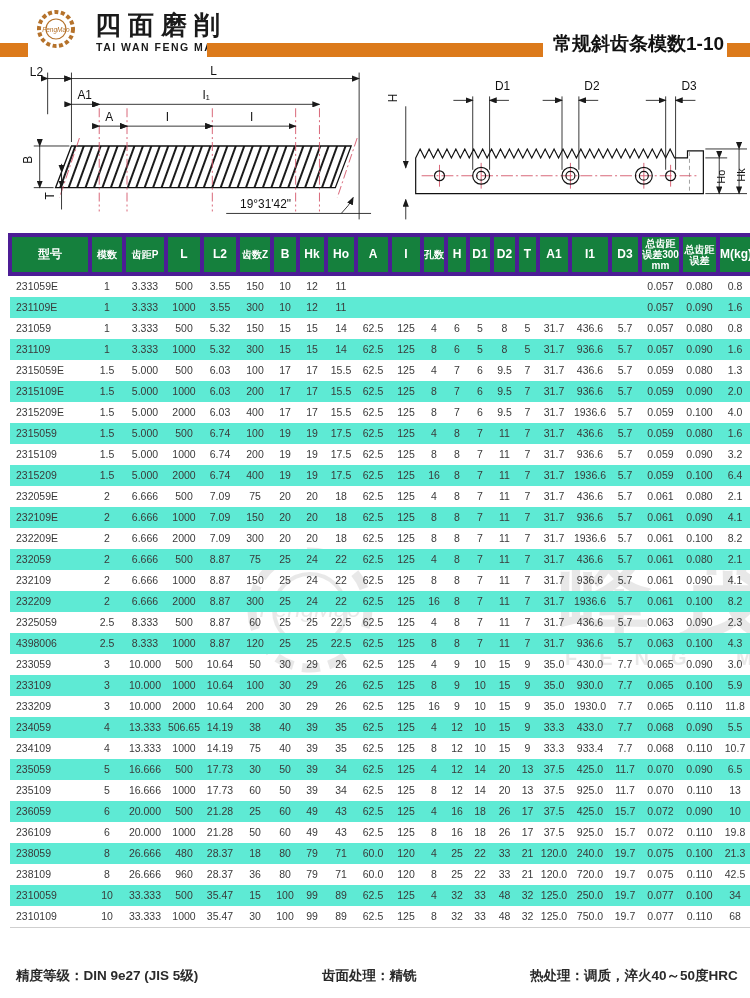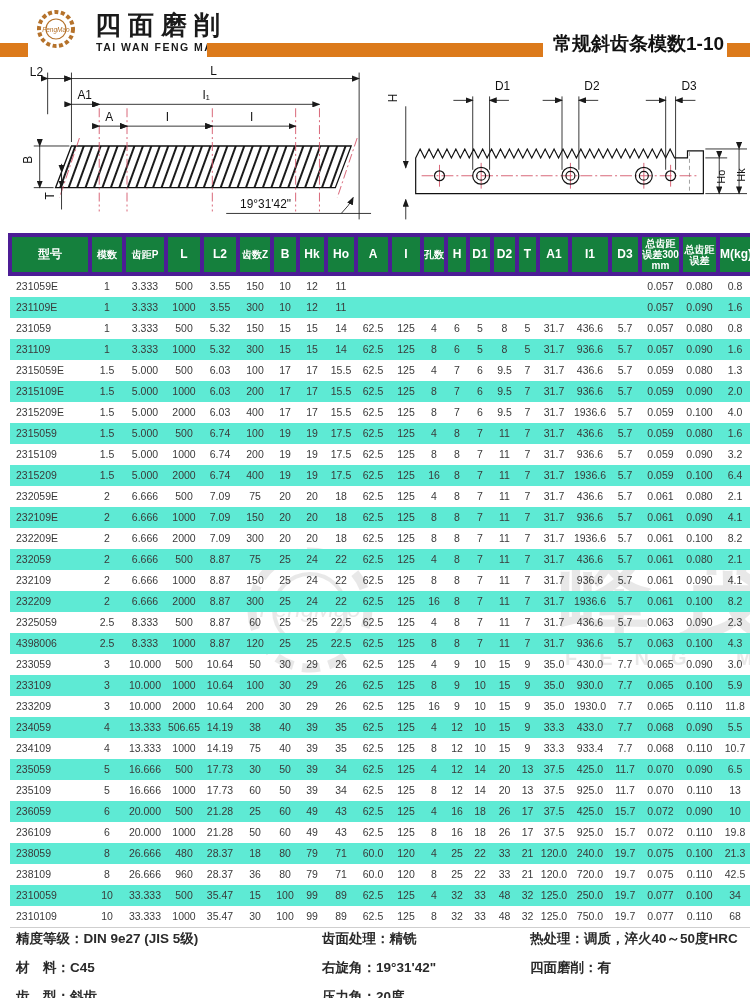--- a/index.html
+++ b/index.html
@@ -45,21 +45,21 @@
          letter-spacing:28px;white-space:nowrap;color:#777;}
   .wm-en{position:absolute;left:335px;top:112px;font-size:20px;font-weight:bold;
          letter-spacing:22px;white-space:nowrap;color:#777;}
   
   .footer{position:absolute;left:0;top:930px;width:750px;font-size:13.5px;
           font-weight:600;color:#2a2a2a;}
   .spec-col{position:absolute;top:0;}
   .spec-col-1{left:16px;}
   .spec-col-2{left:322px;}
   .spec-col-3{left:530px;}
-  .spec-line{margin-bottom:11px;white-space:nowrap;}
+  .spec-line{margin-bottom:11px;white-space:nowrap;margin-top:37px;}
 </style>
 </head>
 <body>
 
 <div class="page" data-name="catalog-page">
 
   <div class="bar bar-left" data-name="accent-bar-left"></div>
   <svg class="logo-emblem" data-name="fengmao-gear-logo-icon" viewBox="0 0 44 48">
     <circle cx="22" cy="24" r="17" fill="none" stroke="#b5722b" stroke-width="4" stroke-dasharray="4 2.5"></circle>
     <circle cx="22" cy="24" r="10" fill="none" stroke="#b5722b" stroke-width="1.2"></circle>

